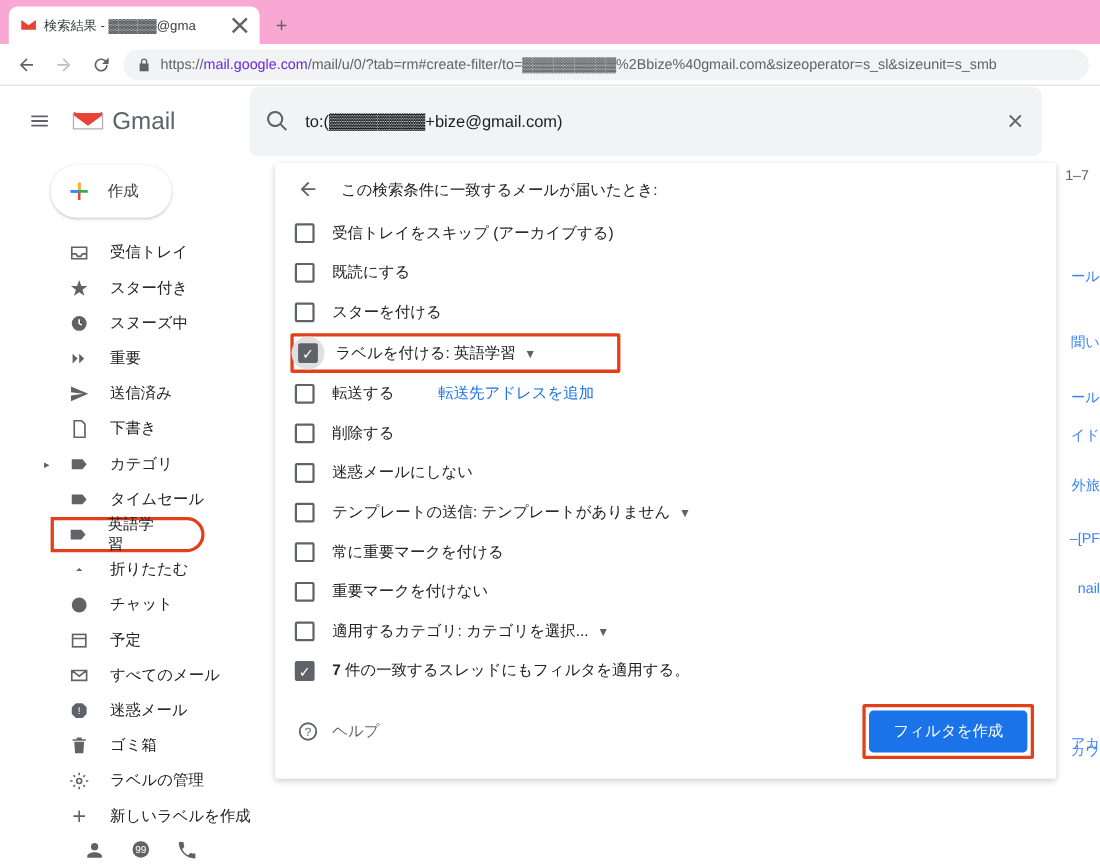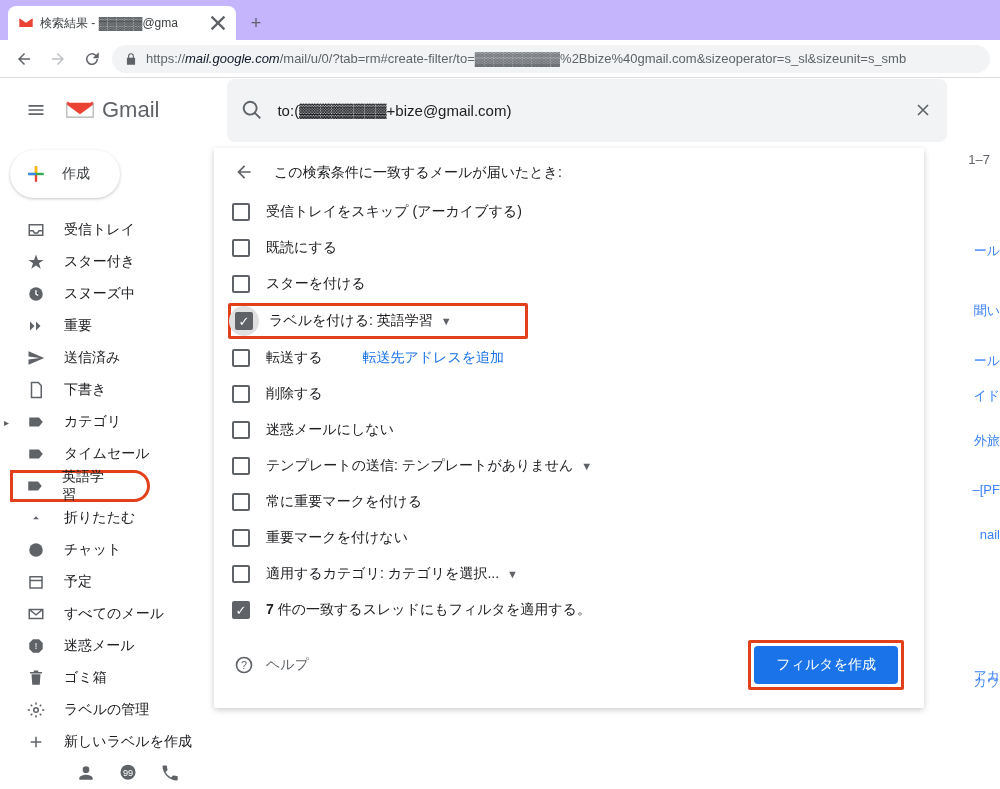--- a/index.html
+++ b/index.html
@@ -1,43 +1,43 @@
 <!DOCTYPE html>
 <html><head>
 <meta charset="utf-8">
 <style>
 * { margin: 0; padding: 0; box-sizing: border-box; font-family: Arial, "Hiragino Kaku Gothic ProN", "Meiryo", sans-serif; }
 body { background: #fff; width: 1000px; height: 789px; overflow: hidden; position: relative; }
 
 
-.browser-tabs { height: 40px; background: #c4b5fd; display: flex; align-items: flex-end; padding-left: 8px; }
+.browser-tabs { height: 40px; background: #f9a8d4; display: flex; align-items: flex-end; padding-left: 8px; }
 .tab { background: #fff; border-radius: 8px 8px 0 0; height: 34px; width: 228px; display: flex; align-items: center; padding: 0 10px; font-size: 12px; gap: 6px; color: #3c4043; }
 .tab svg { width: 16px; height: 16px; flex-shrink: 0; }
 .tab-title { flex: 1; white-space: nowrap; overflow: hidden; text-overflow: ellipsis; }
 .tab-close { width: 16px; height: 16px; display: flex; align-items: center; justify-content: center; cursor: pointer; }
 .newtab { width: 28px; height: 28px; display: flex; align-items: center; justify-content: center; margin-left: 6px; margin-bottom: 3px; color: #5f6368; font-size: 18px; }
 
 .browser-toolbar { height: 38px; background: #fff; border-bottom: 1px solid #dadce0; display: flex; align-items: center; padding: 0 10px; gap: 6px; }
 .nav-btn { width: 28px; height: 28px; display: flex; align-items: center; justify-content: center; color: #5f6368; border-radius: 50%; }
 .nav-btn.disabled { color: #bdc1c6; }
 .url-bar { flex: 1; height: 28px; background: #f1f3f4; border-radius: 14px; display: flex; align-items: center; padding: 0 12px; font-size: 13px; color: #5f6368; gap: 8px; }
-.url-bar .domain { color: #0f172a; font-style: italic; }
+.url-bar .domain { color: #6d28d9; }
 
 
 .gmail-header { height: 64px; display: flex; align-items: center; padding: 0 16px; gap: 8px; }
 .hamburger { width: 40px; height: 40px; display: flex; align-items: center; justify-content: center; color: #5f6368; }
 .logo { display: flex; align-items: center; gap: 6px; font-size: 22px; color: #5f6368; margin-right: 60px; }
 .logo svg { width: 32px; height: 24px; }
 .search-bar { flex: 1; max-width: 720px; height: 63px; background: #f1f3f4; border-radius: 8px; display: flex; align-items: center; padding: 0 14px; gap: 14px; }
 .search-bar input { flex: 1; border: none; background: transparent; font-size: 15px; color: #202124; outline: none; }
 .search-close { color: #5f6368; }
 
 
 .main { display: flex; height: calc(789px - 40px - 38px - 64px); }
-.sidebar { width: 214px; padding-top: 8px; }
+.sidebar { width: 214px; padding-top: 8px; margin-left: 36px; }
 .compose { margin: 0 0 16px 10px; height: 48px; width: 110px; border-radius: 24px; box-shadow: 0 1px 3px rgba(60,64,67,.3); display: flex; align-items: center; padding: 0 20px 0 12px; gap: 12px; color: #3c4043; font-size: 14px; font-weight: 500; }
 .compose svg { width: 28px; height: 28px; }
 .nav-list { list-style: none; }
 .nav-item { height: 32px; display: flex; align-items: center; padding: 0 12px 0 26px; gap: 18px; font-size: 14px; color: #202124; border-radius: 0 16px 16px 0; }
 .nav-item .icon { width: 20px; display: flex; justify-content: center; color: #5f6368; }
 .nav-highlight { border: 3px solid #e2401b; margin: 0 8px 0 10px; padding-left: 13px; padding-right: 40px; width: 140px; }
 .nav-arrow { position: absolute; left: 4px; color: #5f6368; font-size: 10px; }
 .nav-item.cat { position: relative; }
 
 

